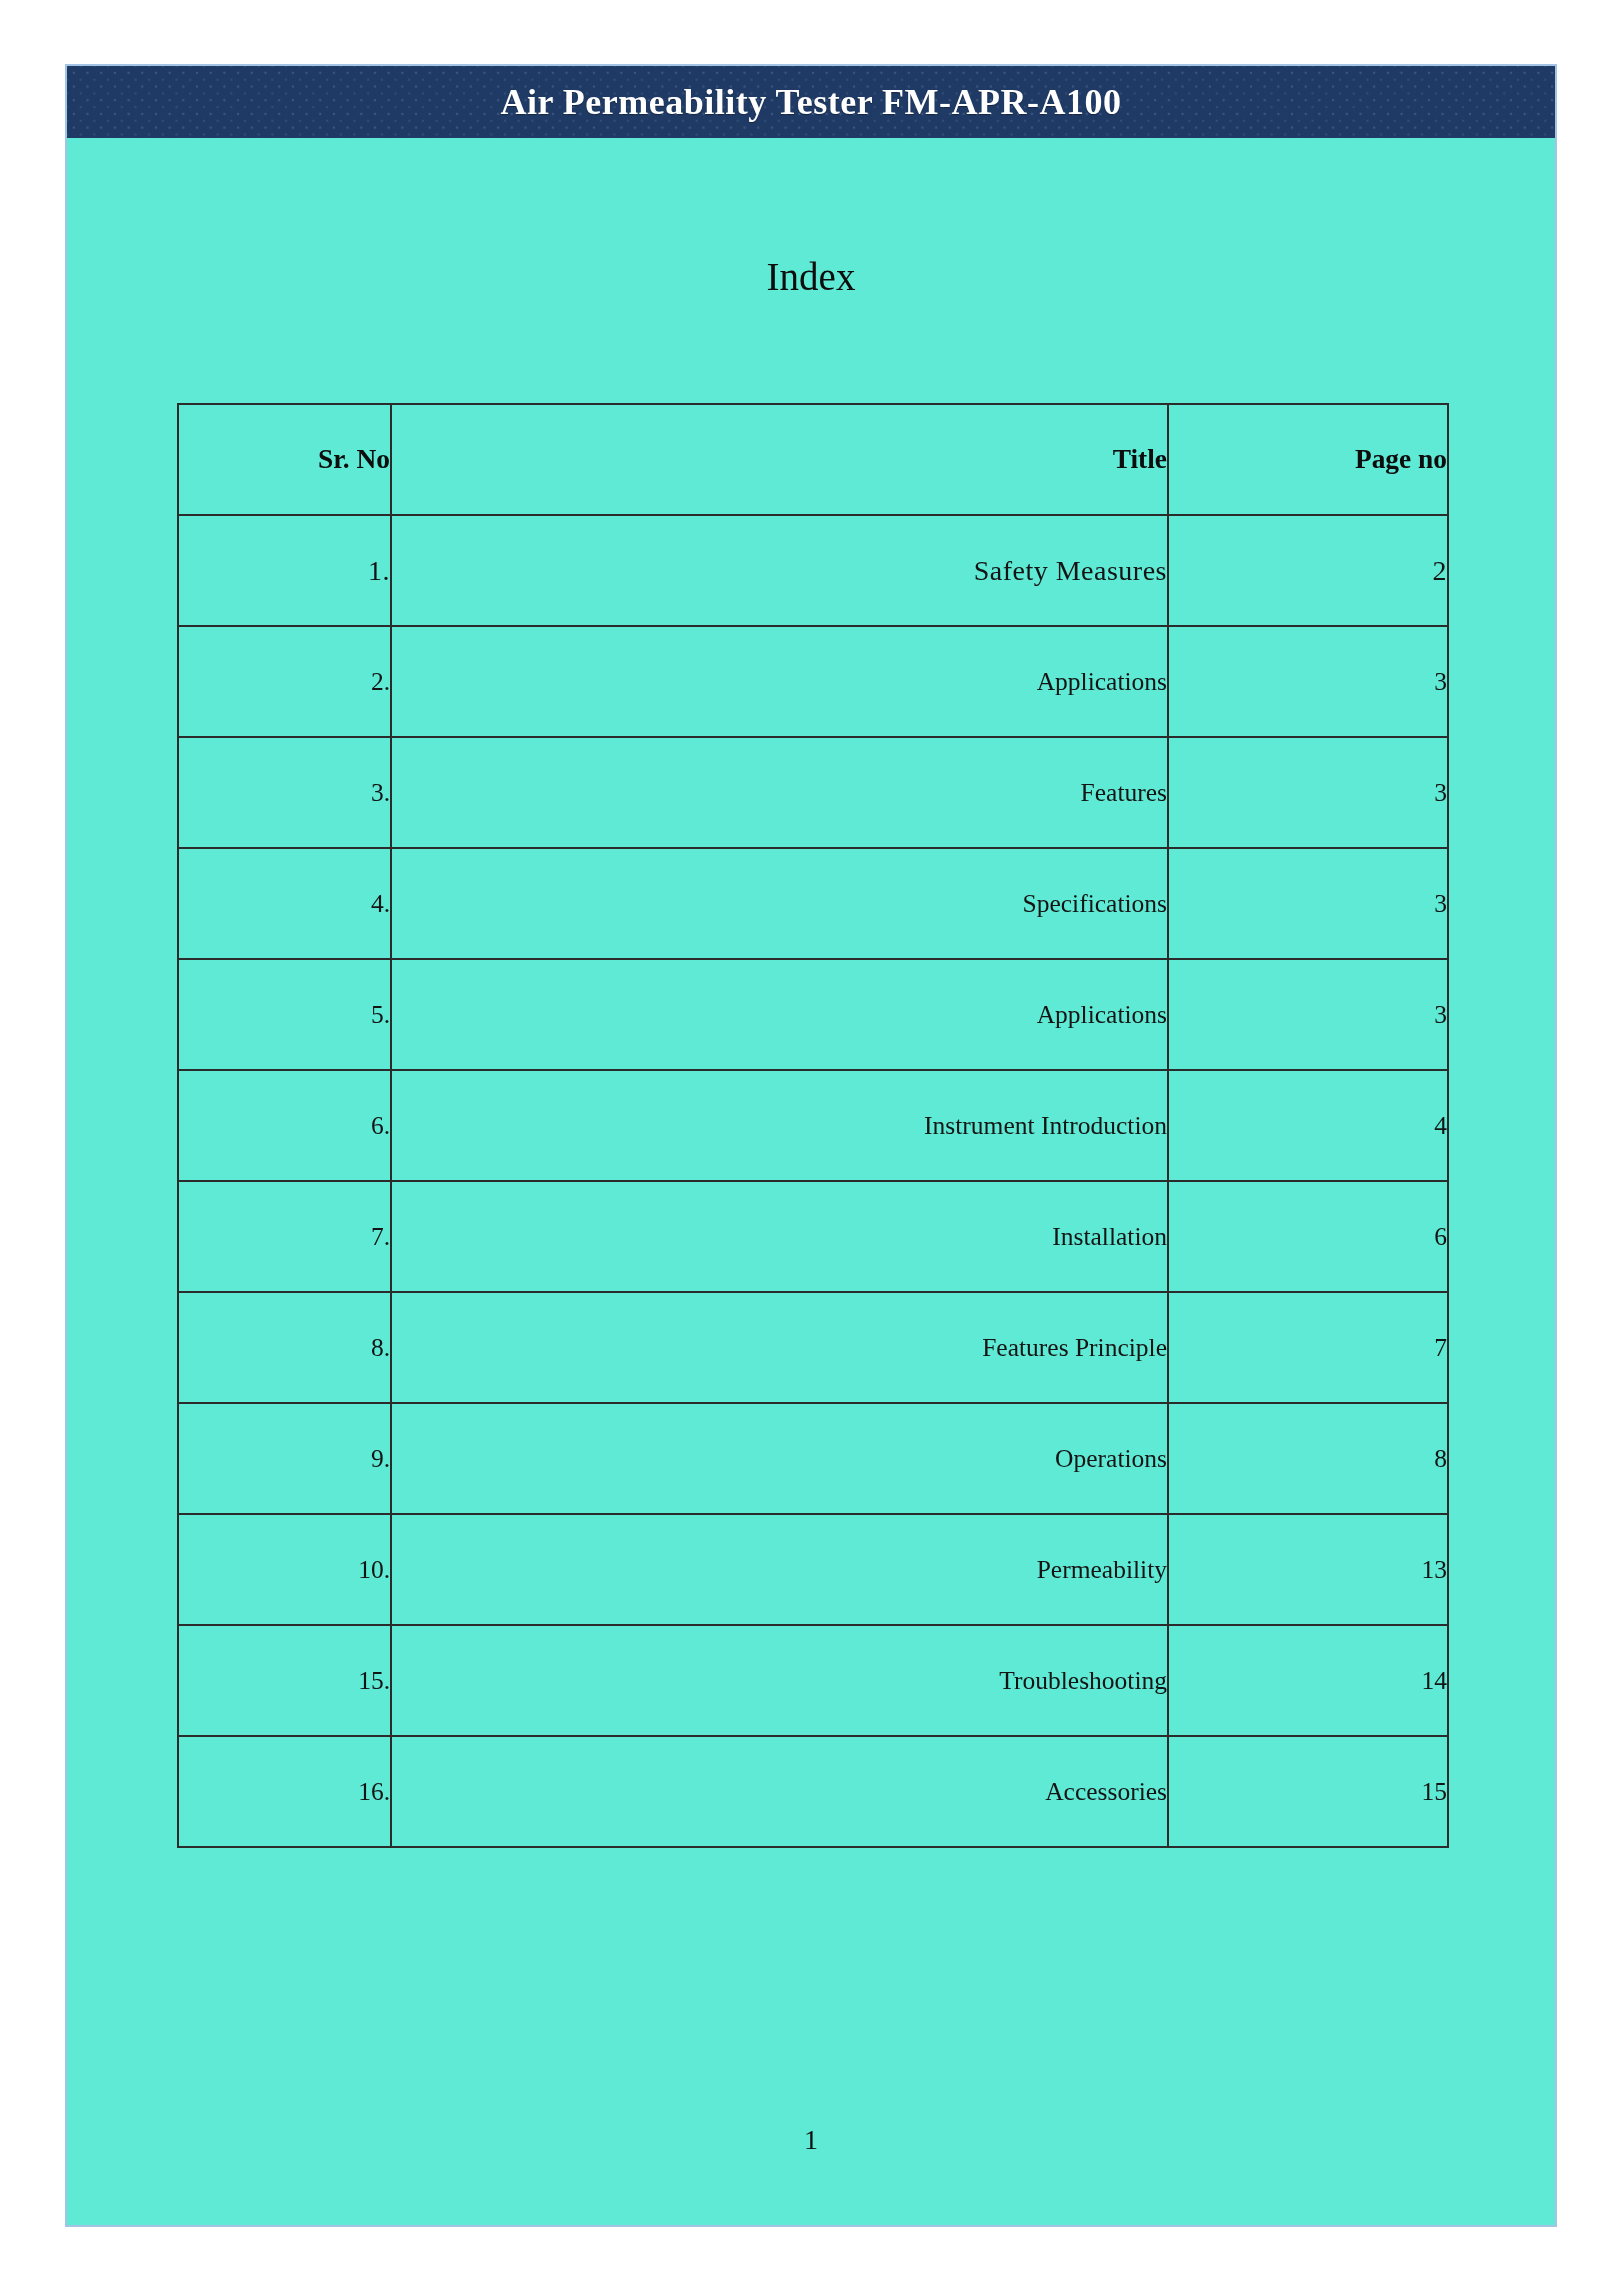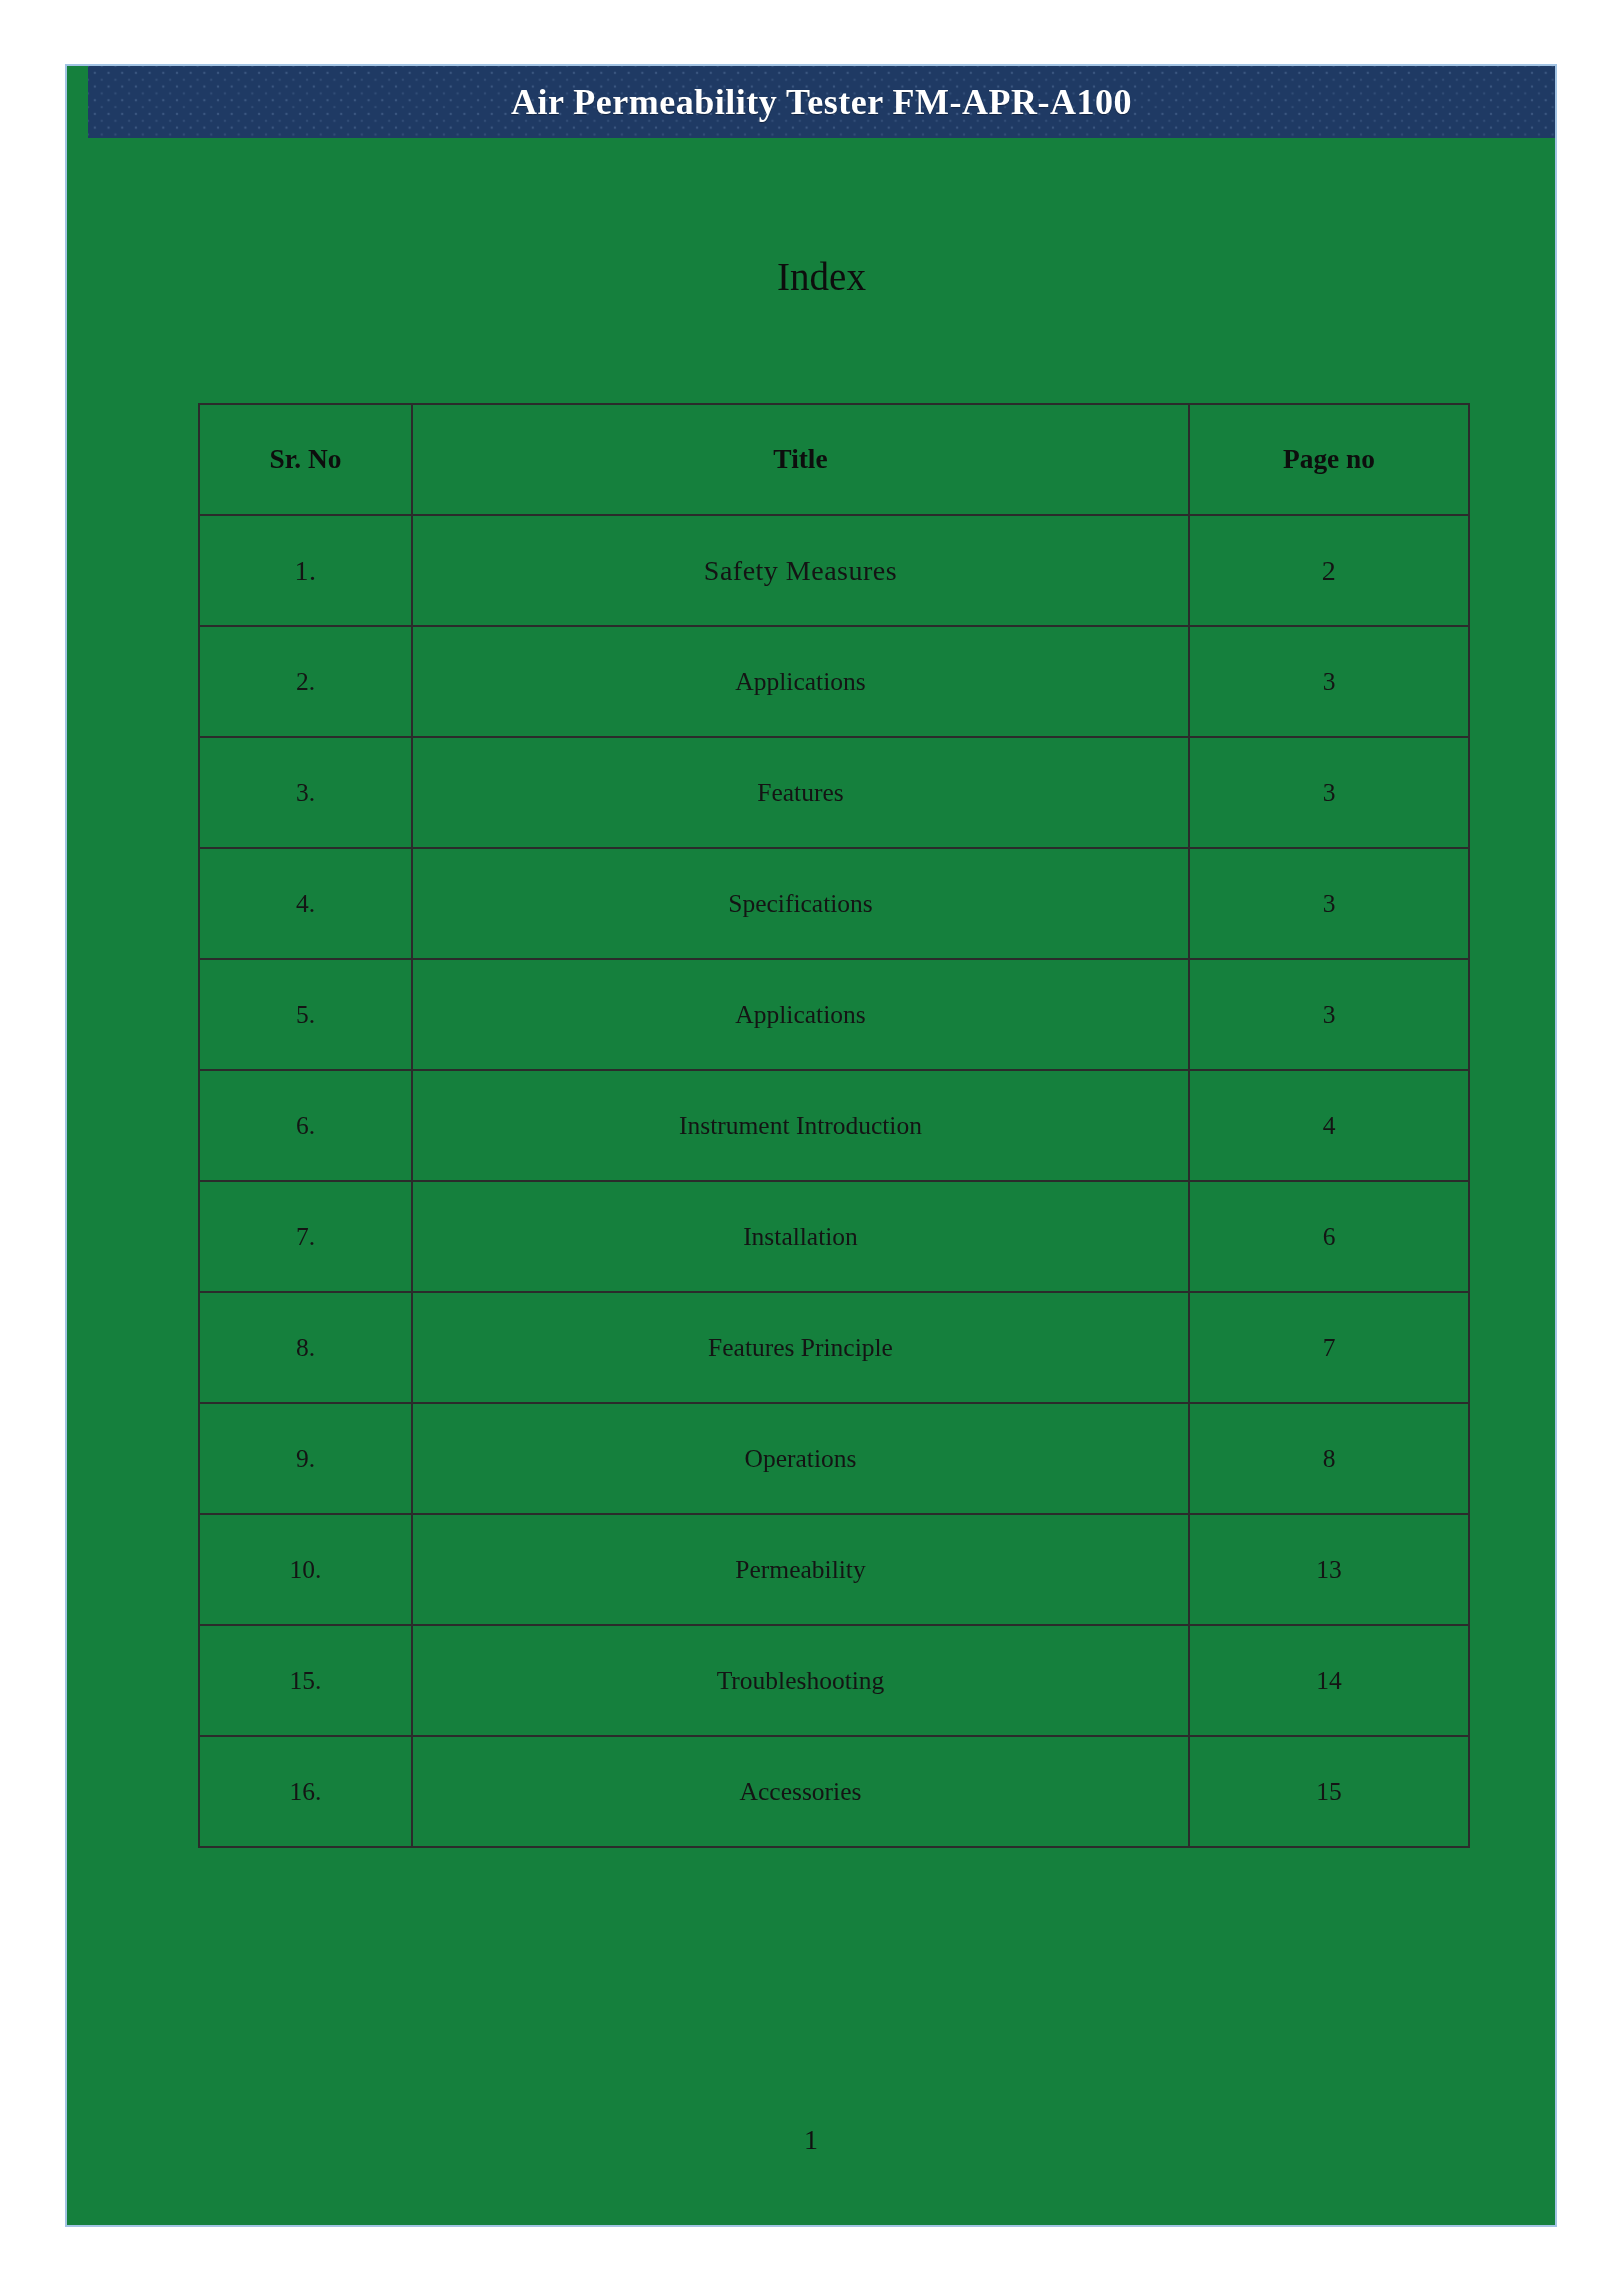--- a/index.html
+++ b/index.html
@@ -16,22 +16,21 @@
   }
   
   .frame {
     position: absolute;
     left: 65px;
     top: 64px;
     width: 1492px;
     height: 2163px;
     border: 2px solid #a3c4e4;
     box-sizing: border-box;
-    background: #15803d;
-    padding-left: 21px;
+    background: #5eead4;
   }
   
   .header-bar {
     width: 100%;
     height: 72px;
     background-color: #1f3a64;
     background-image:
       radial-gradient(circle, rgba(160,190,230,0.22) 1.1px, transparent 1.6px),
       radial-gradient(circle, rgba(160,190,230,0.14) 1.1px, transparent 1.6px);
     background-size: 13.7px 13.7px, 13.7px 13.7px;
@@ -63,21 +62,21 @@
     border-collapse: collapse;
     table-layout: fixed;
   }
   table.toc col.c-sr   { width: 213px; }
   table.toc col.c-title{ width: 777px; }
   table.toc col.c-page { width: 280px; }
   table.toc th,
   table.toc td {
     border: 2px solid #2b2b2b;
     height: 111px;
-    text-align: center;
+    text-align: right;
     vertical-align: middle;
     padding: 0;
     box-sizing: border-box;
   }
   table.toc th {
     font-size: 27.4px;
     font-weight: bold;
     color: #0d0d0d;
   }
   table.toc td {

